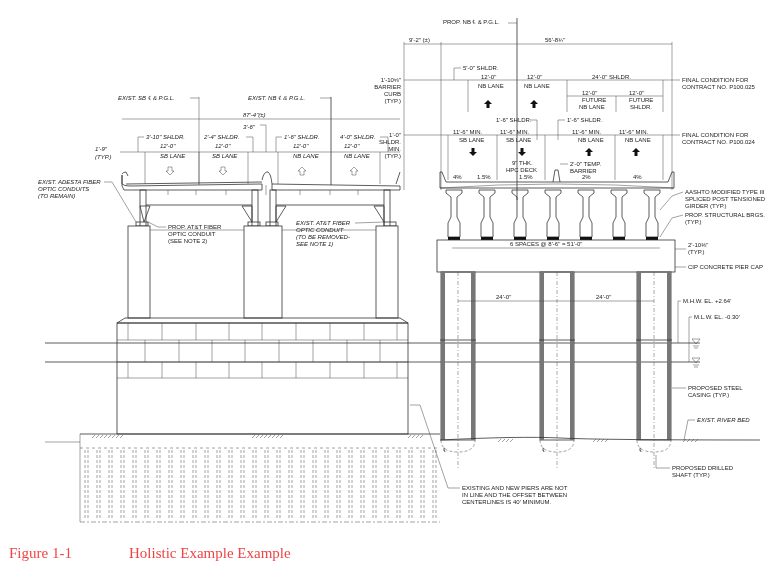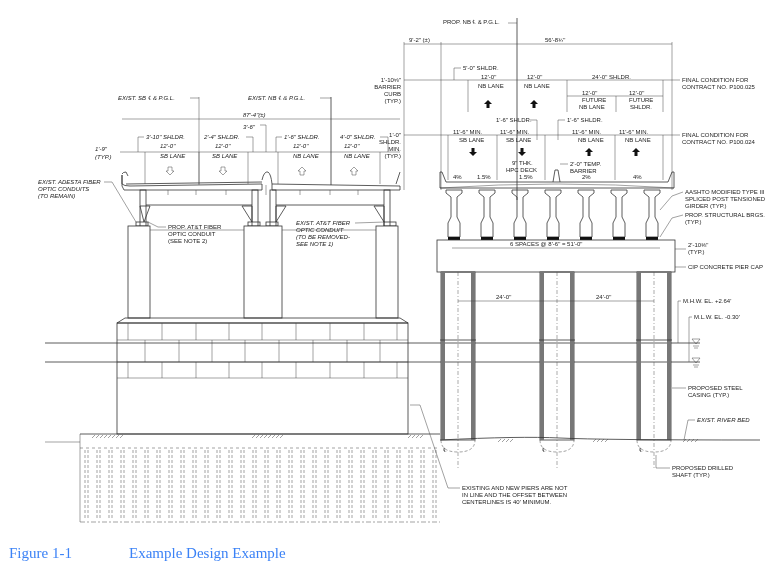--- a/index.html
+++ b/index.html
@@ -4,21 +4,21 @@
 <style>
   html,body{margin:0;padding:0;background:#ffffff;}
   body{width:768px;height:577px;position:relative;overflow:hidden;font-family:"Liberation Sans",sans-serif;}
   #drawing{position:absolute;left:0;top:0;}
   .t{font-family:"Liberation Sans",sans-serif;font-size:6px;fill:#222;}
   .ti{font-style:italic;}
   .ln{stroke:#333;stroke-width:0.8;fill:none;}
   .lt{stroke:#444;stroke-width:0.5;fill:none;}
   .fill-w{fill:#fff;stroke:#333;stroke-width:0.8;}
   .dash{stroke:#555;stroke-width:0.5;stroke-dasharray:4 2 1 2;fill:none;}
-  .caption{position:absolute;top:545px;font-family:"Liberation Serif",serif;font-size:15px;color:#3b82f6;}
+  .caption{position:absolute;top:545px;font-family:"Liberation Serif",serif;font-size:15px;color:#ef4444;}
 </style>
 </head>
 <body>
 
 <svg id="drawing" width="768" height="540" viewBox="0 0 768 540" xmlns="http://www.w3.org/2000/svg">
 
   <g>
 
     <text class="t ti" x="118" y="100">EXIST. SB ℄ &amp; P.G.L.</text>
     <line class="lt" x1="190" y1="98" x2="199" y2="98"></line>
@@ -443,13 +443,13 @@
     <path class="lt" d="M670 468 L656 468 L656 455"></path>
 
     <path class="lt" d="M410 405 L420 405 L448 488 L460 488"></path>
     <text class="t" x="462" y="490">EXISTING AND NEW PIERS ARE NOT</text>
     <text class="t" x="462" y="497">IN LINE AND THE OFFSET BETWEEN</text>
     <text class="t" x="462" y="504">CENTERLINES IS 40' MINIMUM.</text>
   </g>
 </svg>
 
 <div class="caption" style="left:9px;">Figure 1-1</div>
-<div class="caption" style="left:129px;">Example Design Example</div>
+<div class="caption" style="left:129px;">Holistic Example Example</div>
 
 </body></html>

